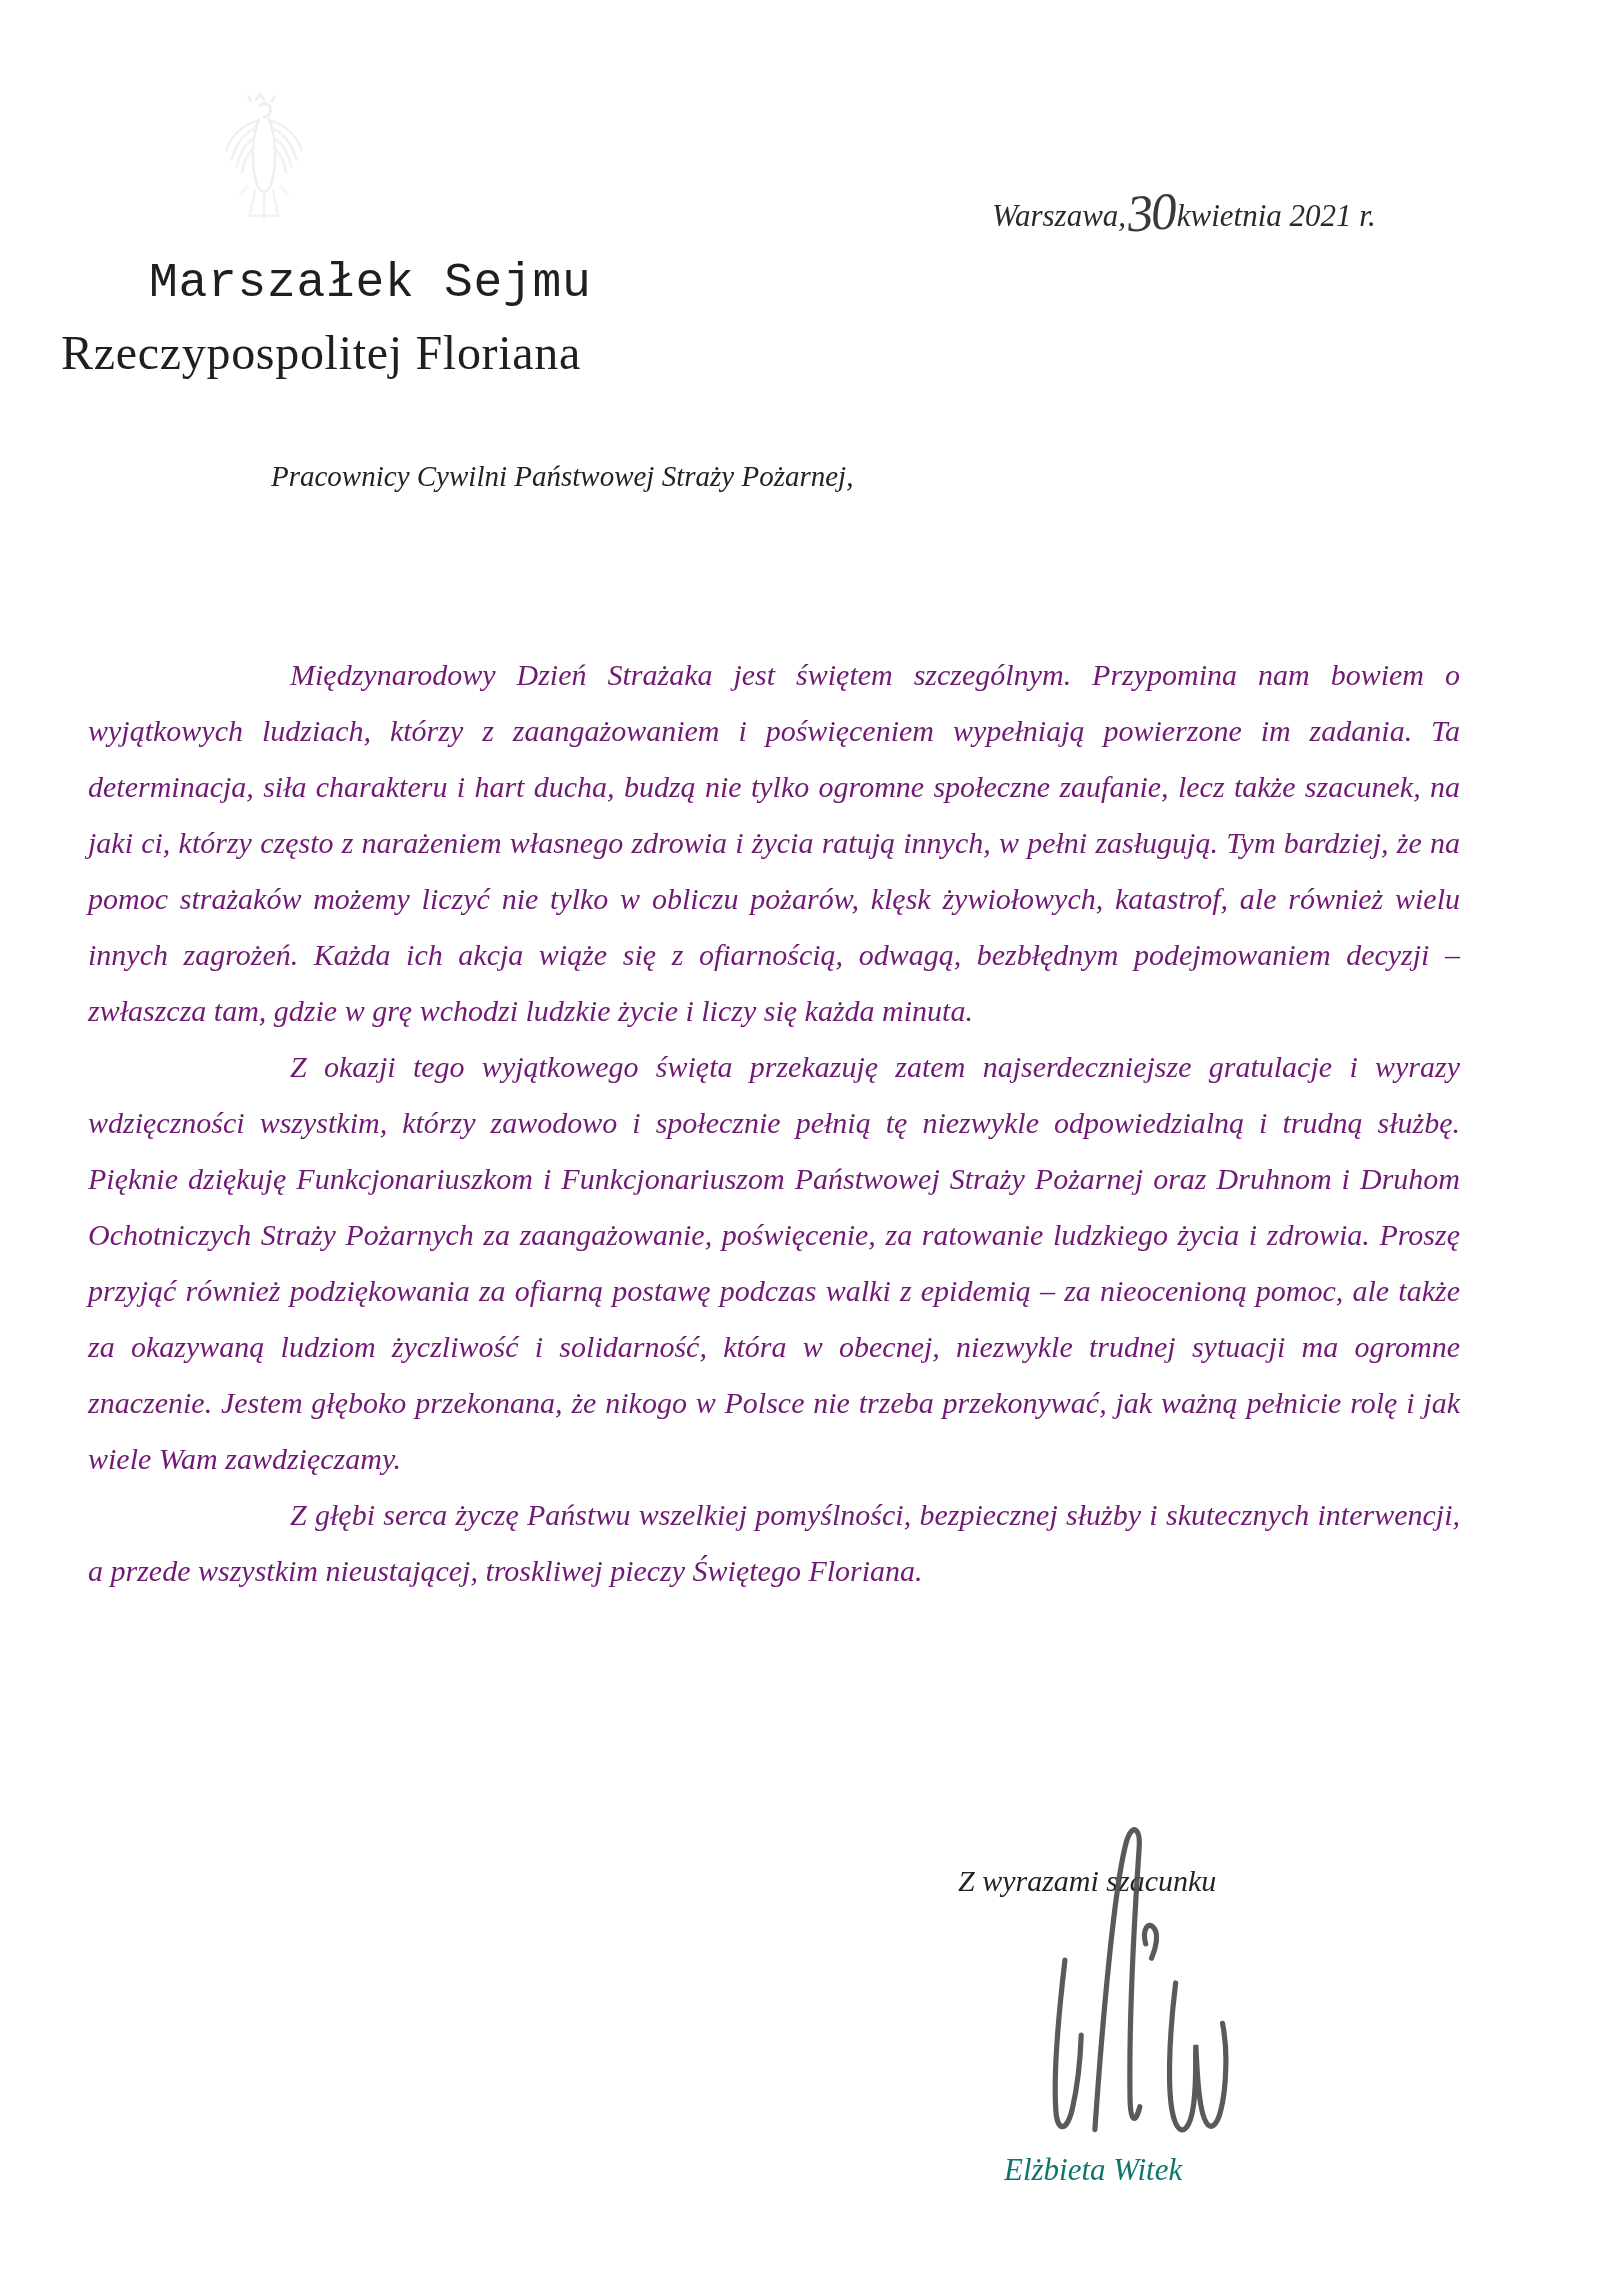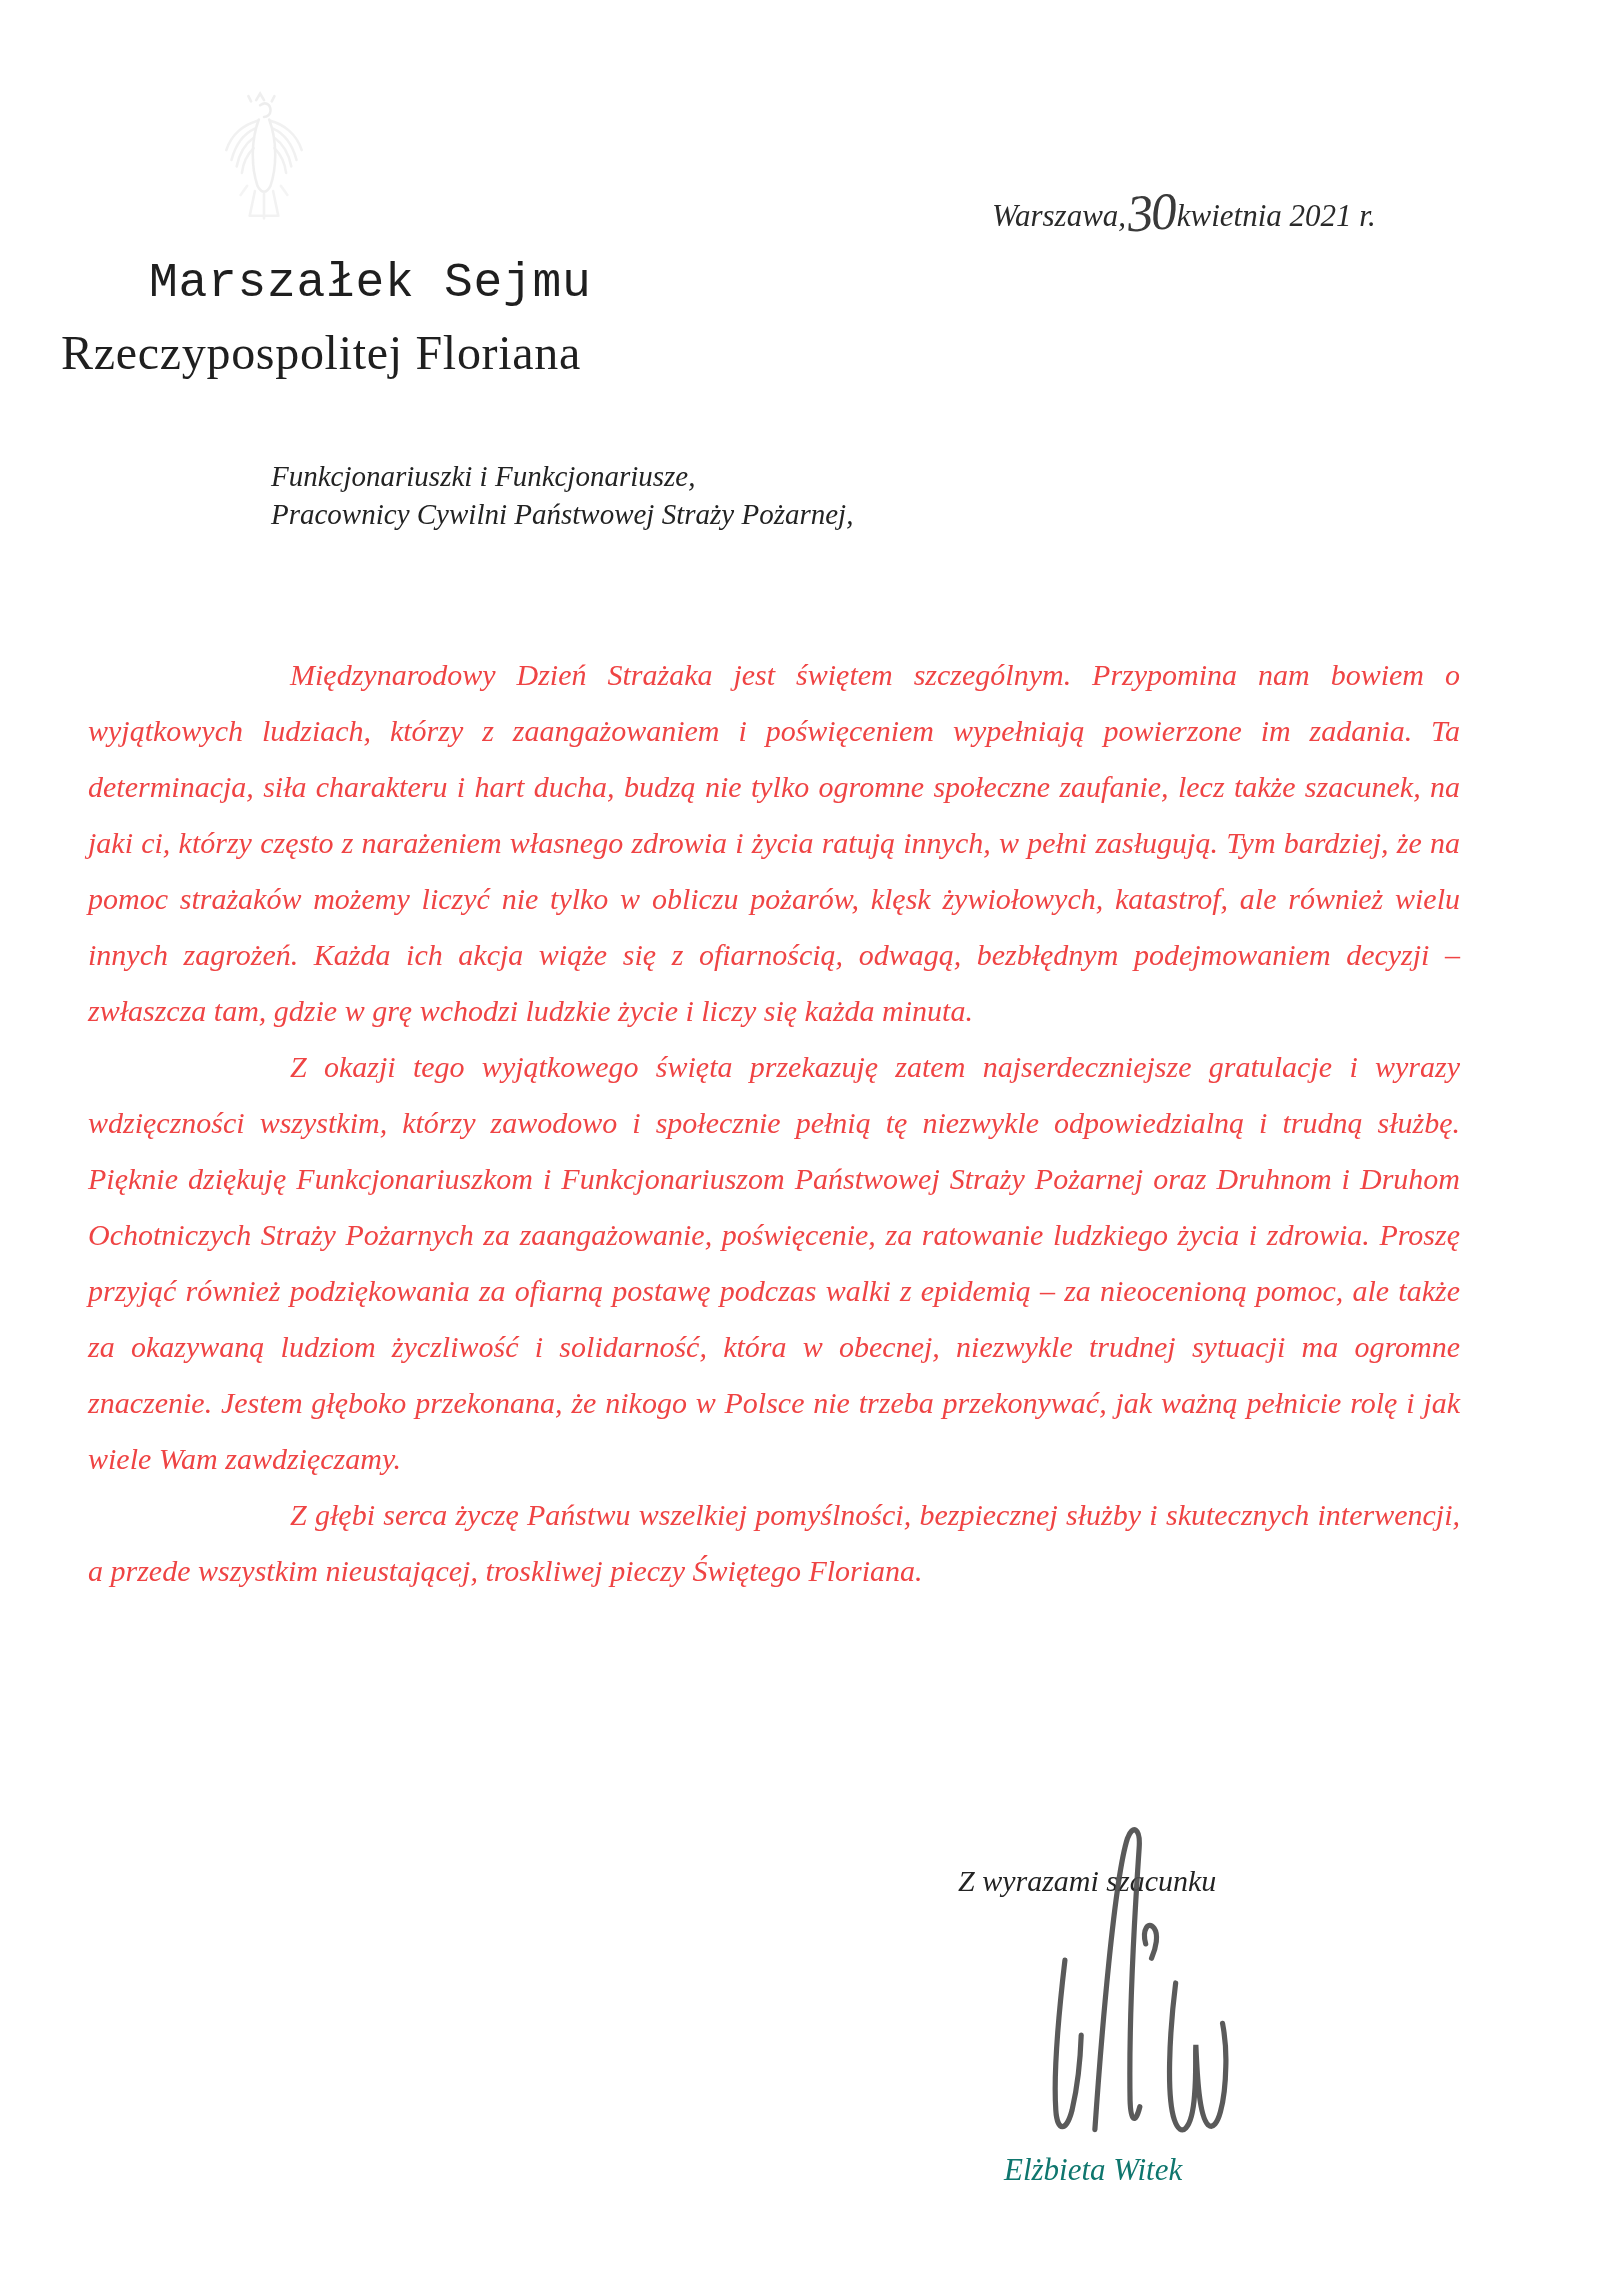--- a/index.html
+++ b/index.html
@@ -71,21 +71,21 @@
   
   .body-text {
     position: absolute;
     left: 88px;
     top: 647px;
     width: 1372px;
     font-style: italic;
     font-size: 30px;
     line-height: 56px;
     text-align: justify;
-    color: #ef4444;
+    color: #701a75;
   }
   .body-text p {
     margin: 0;
     text-indent: 202px;
   }
   
   .valediction {
     position: absolute;
     left: 958px;
     top: 1864px;
@@ -134,21 +134,20 @@
       <path d="M54 150 l-10 14 M106 150 l10 14" stroke="#ececec"></path>
     </g>
   </svg>
 
   <div class="lh-line1">Marszałek Sejmu</div>
   <div class="lh-line2">Rzeczypospolitej Floriana</div>
 
   <div class="dateline"><span>Warszawa,</span><span class="day">30</span><span>kwietnia 2021 r.</span></div>
 
   <div class="salutation">
-    <div>Funkcjonariuszki i Funkcjonariusze,</div>
     <div>Pracownicy Cywilni Państwowej Straży Pożarnej,</div>
   </div>
 
   <div class="body-text">
     <p>Międzynarodowy Dzień Strażaka jest świętem szczególnym. Przypomina nam bowiem o wyjątkowych ludziach, którzy z zaangażowaniem i poświęceniem wypełniają powierzone im zadania. Ta determinacja, siła charakteru i hart ducha, budzą nie tylko ogromne społeczne zaufanie, lecz także szacunek, na jaki ci, którzy często z narażeniem własnego zdrowia i życia ratują innych, w pełni zasługują. Tym bardziej, że na pomoc strażaków możemy liczyć nie tylko w obliczu pożarów, klęsk żywiołowych, katastrof, ale również wielu innych zagrożeń. Każda ich akcja wiąże się z ofiarnością, odwagą, bezbłędnym podejmowaniem decyzji – zwłaszcza tam, gdzie w grę wchodzi ludzkie życie i liczy się każda minuta.</p>
     <p>Z okazji tego wyjątkowego święta przekazuję zatem najserdeczniejsze gratulacje i wyrazy wdzięczności wszystkim, którzy zawodowo i społecznie pełnią tę niezwykle odpowiedzialną i trudną służbę. Pięknie dziękuję Funkcjonariuszkom i Funkcjonariuszom Państwowej Straży Pożarnej oraz Druhnom i Druhom Ochotniczych Straży Pożarnych za zaangażowanie, poświęcenie, za ratowanie ludzkiego życia i zdrowia. Proszę przyjąć również podziękowania za ofiarną postawę podczas walki z epidemią – za nieocenioną pomoc, ale także za okazywaną ludziom życzliwość i solidarność, która w obecnej, niezwykle trudnej sytuacji ma ogromne znaczenie. Jestem głęboko przekonana, że nikogo w Polsce nie trzeba przekonywać, jak ważną pełnicie rolę i jak wiele Wam zawdzięczamy.</p>
     <p>Z głębi serca życzę Państwu wszelkiej pomyślności, bezpiecznej służby i skutecznych interwencji, a przede wszystkim nieustającej, troskliwej pieczy Świętego Floriana.</p>
   </div>
 
   <div class="valediction">Z wyrazami szacunku</div>

